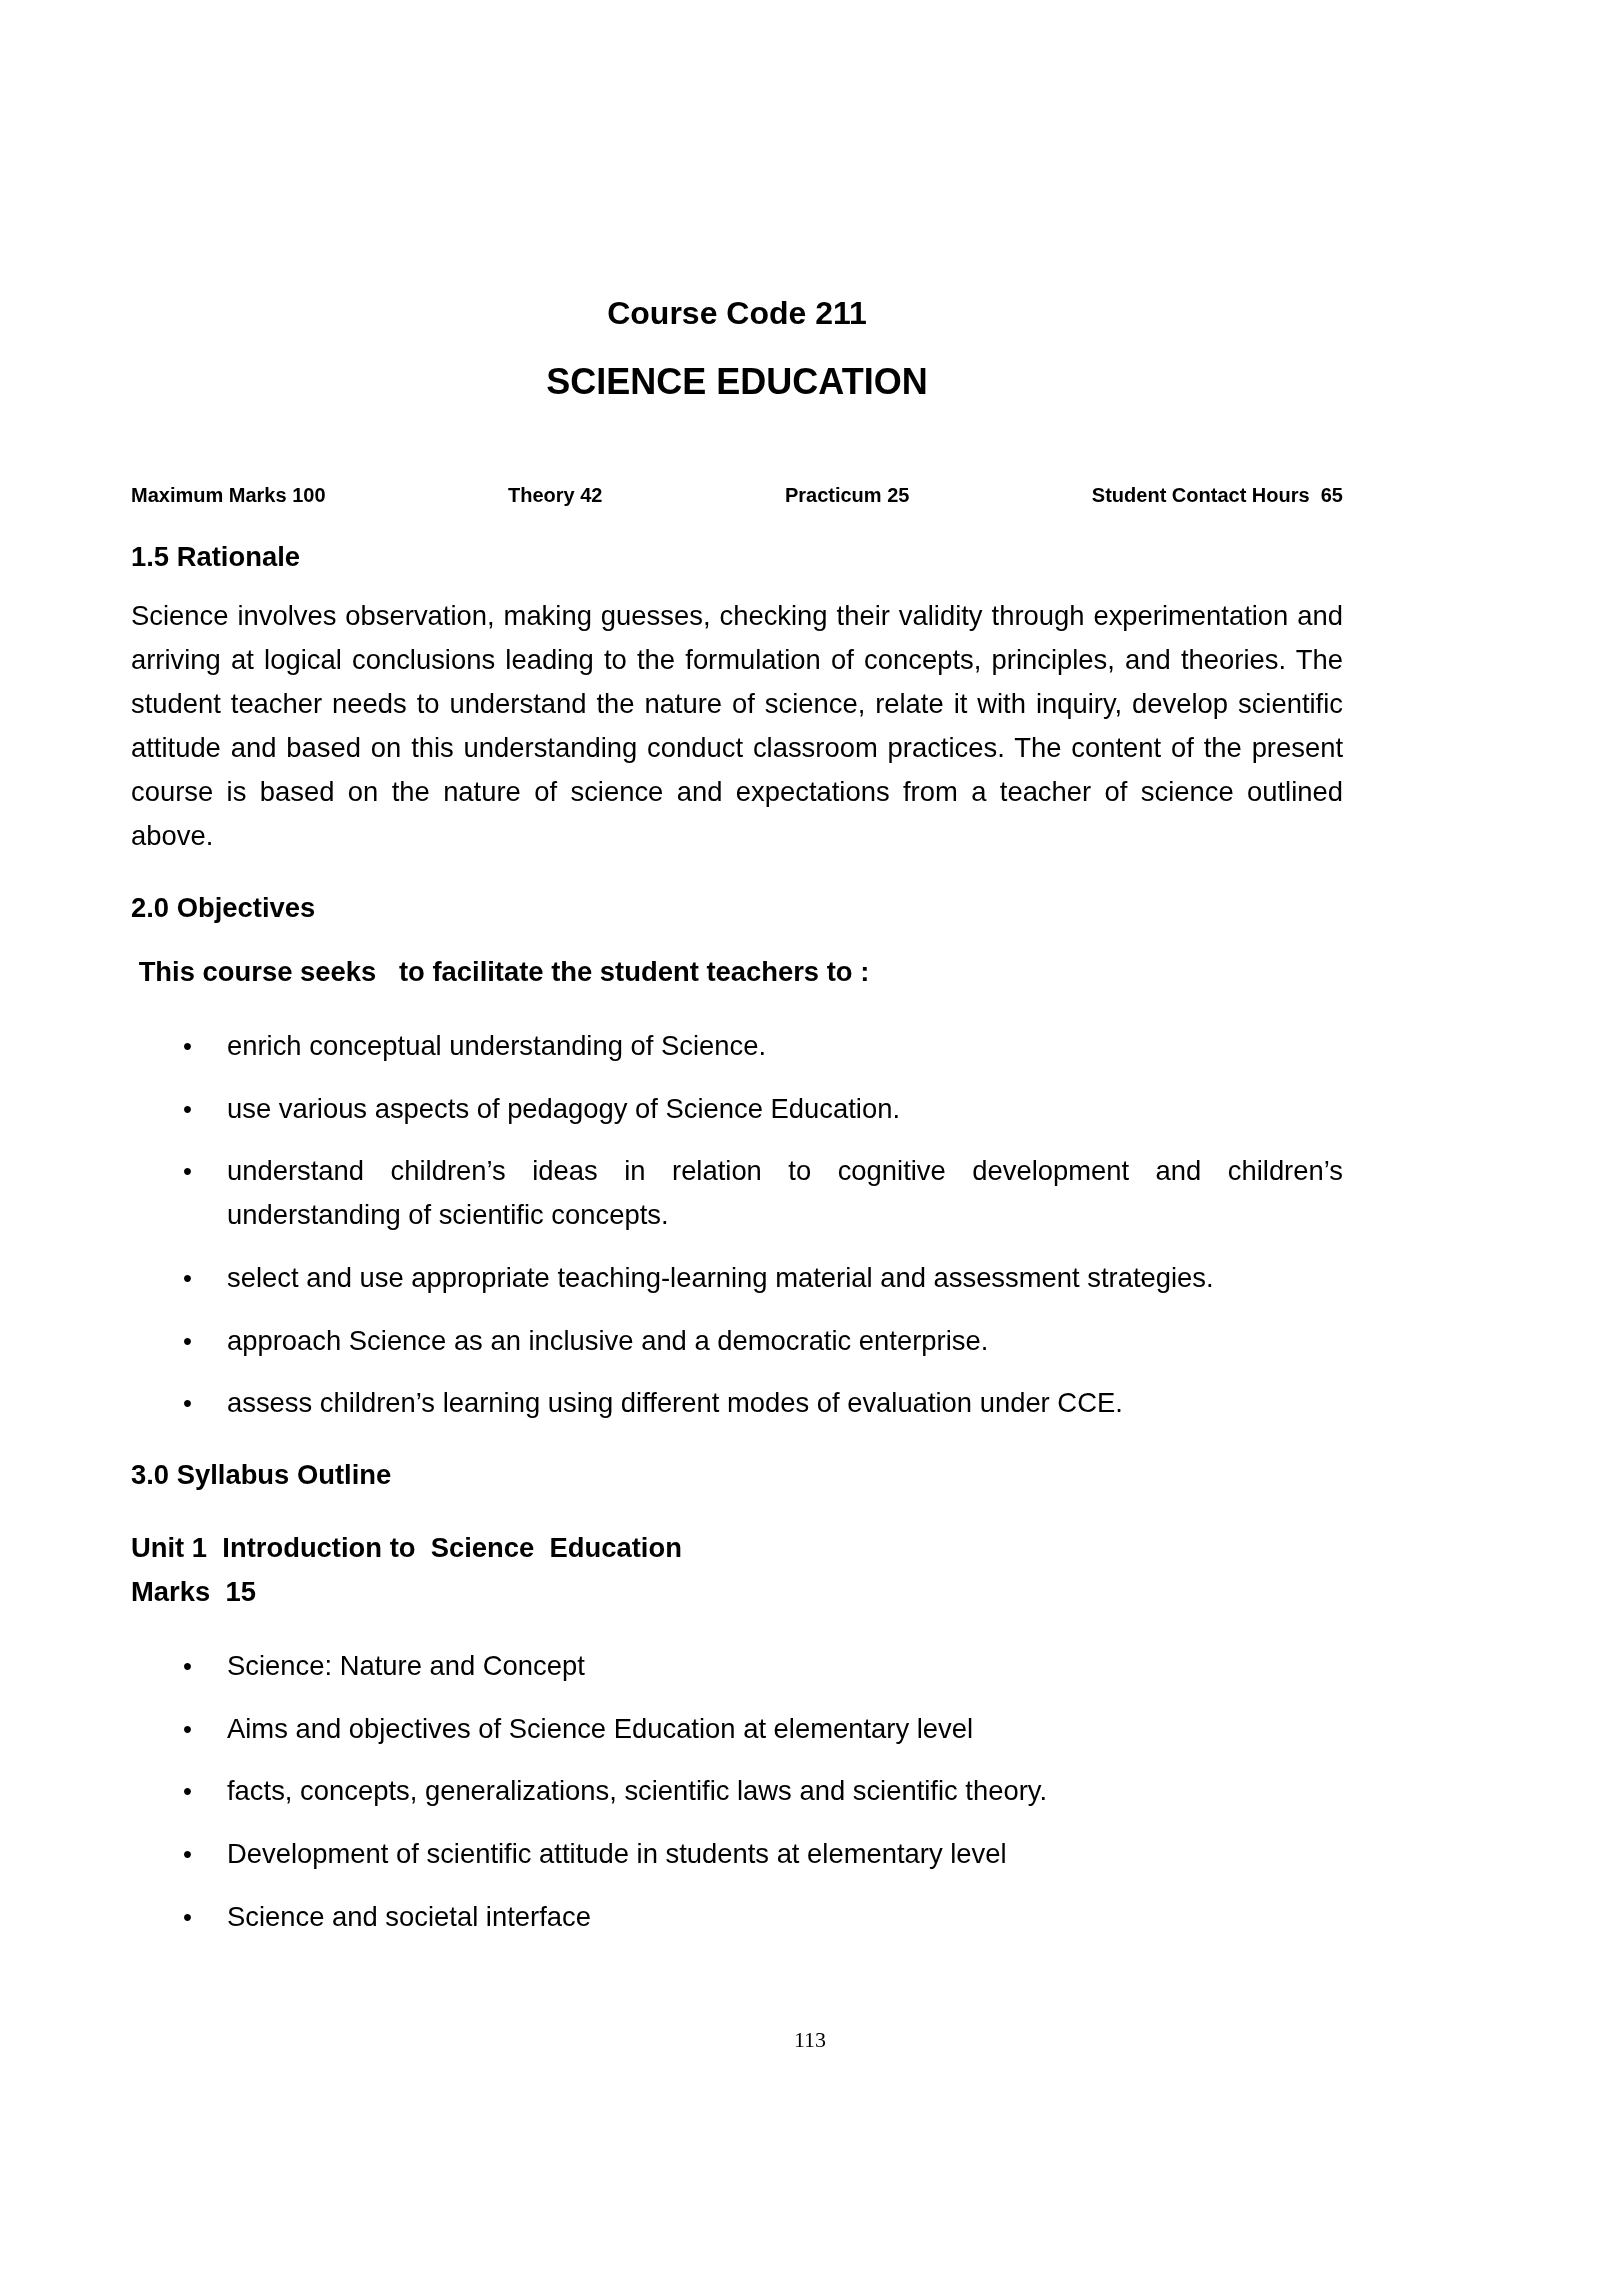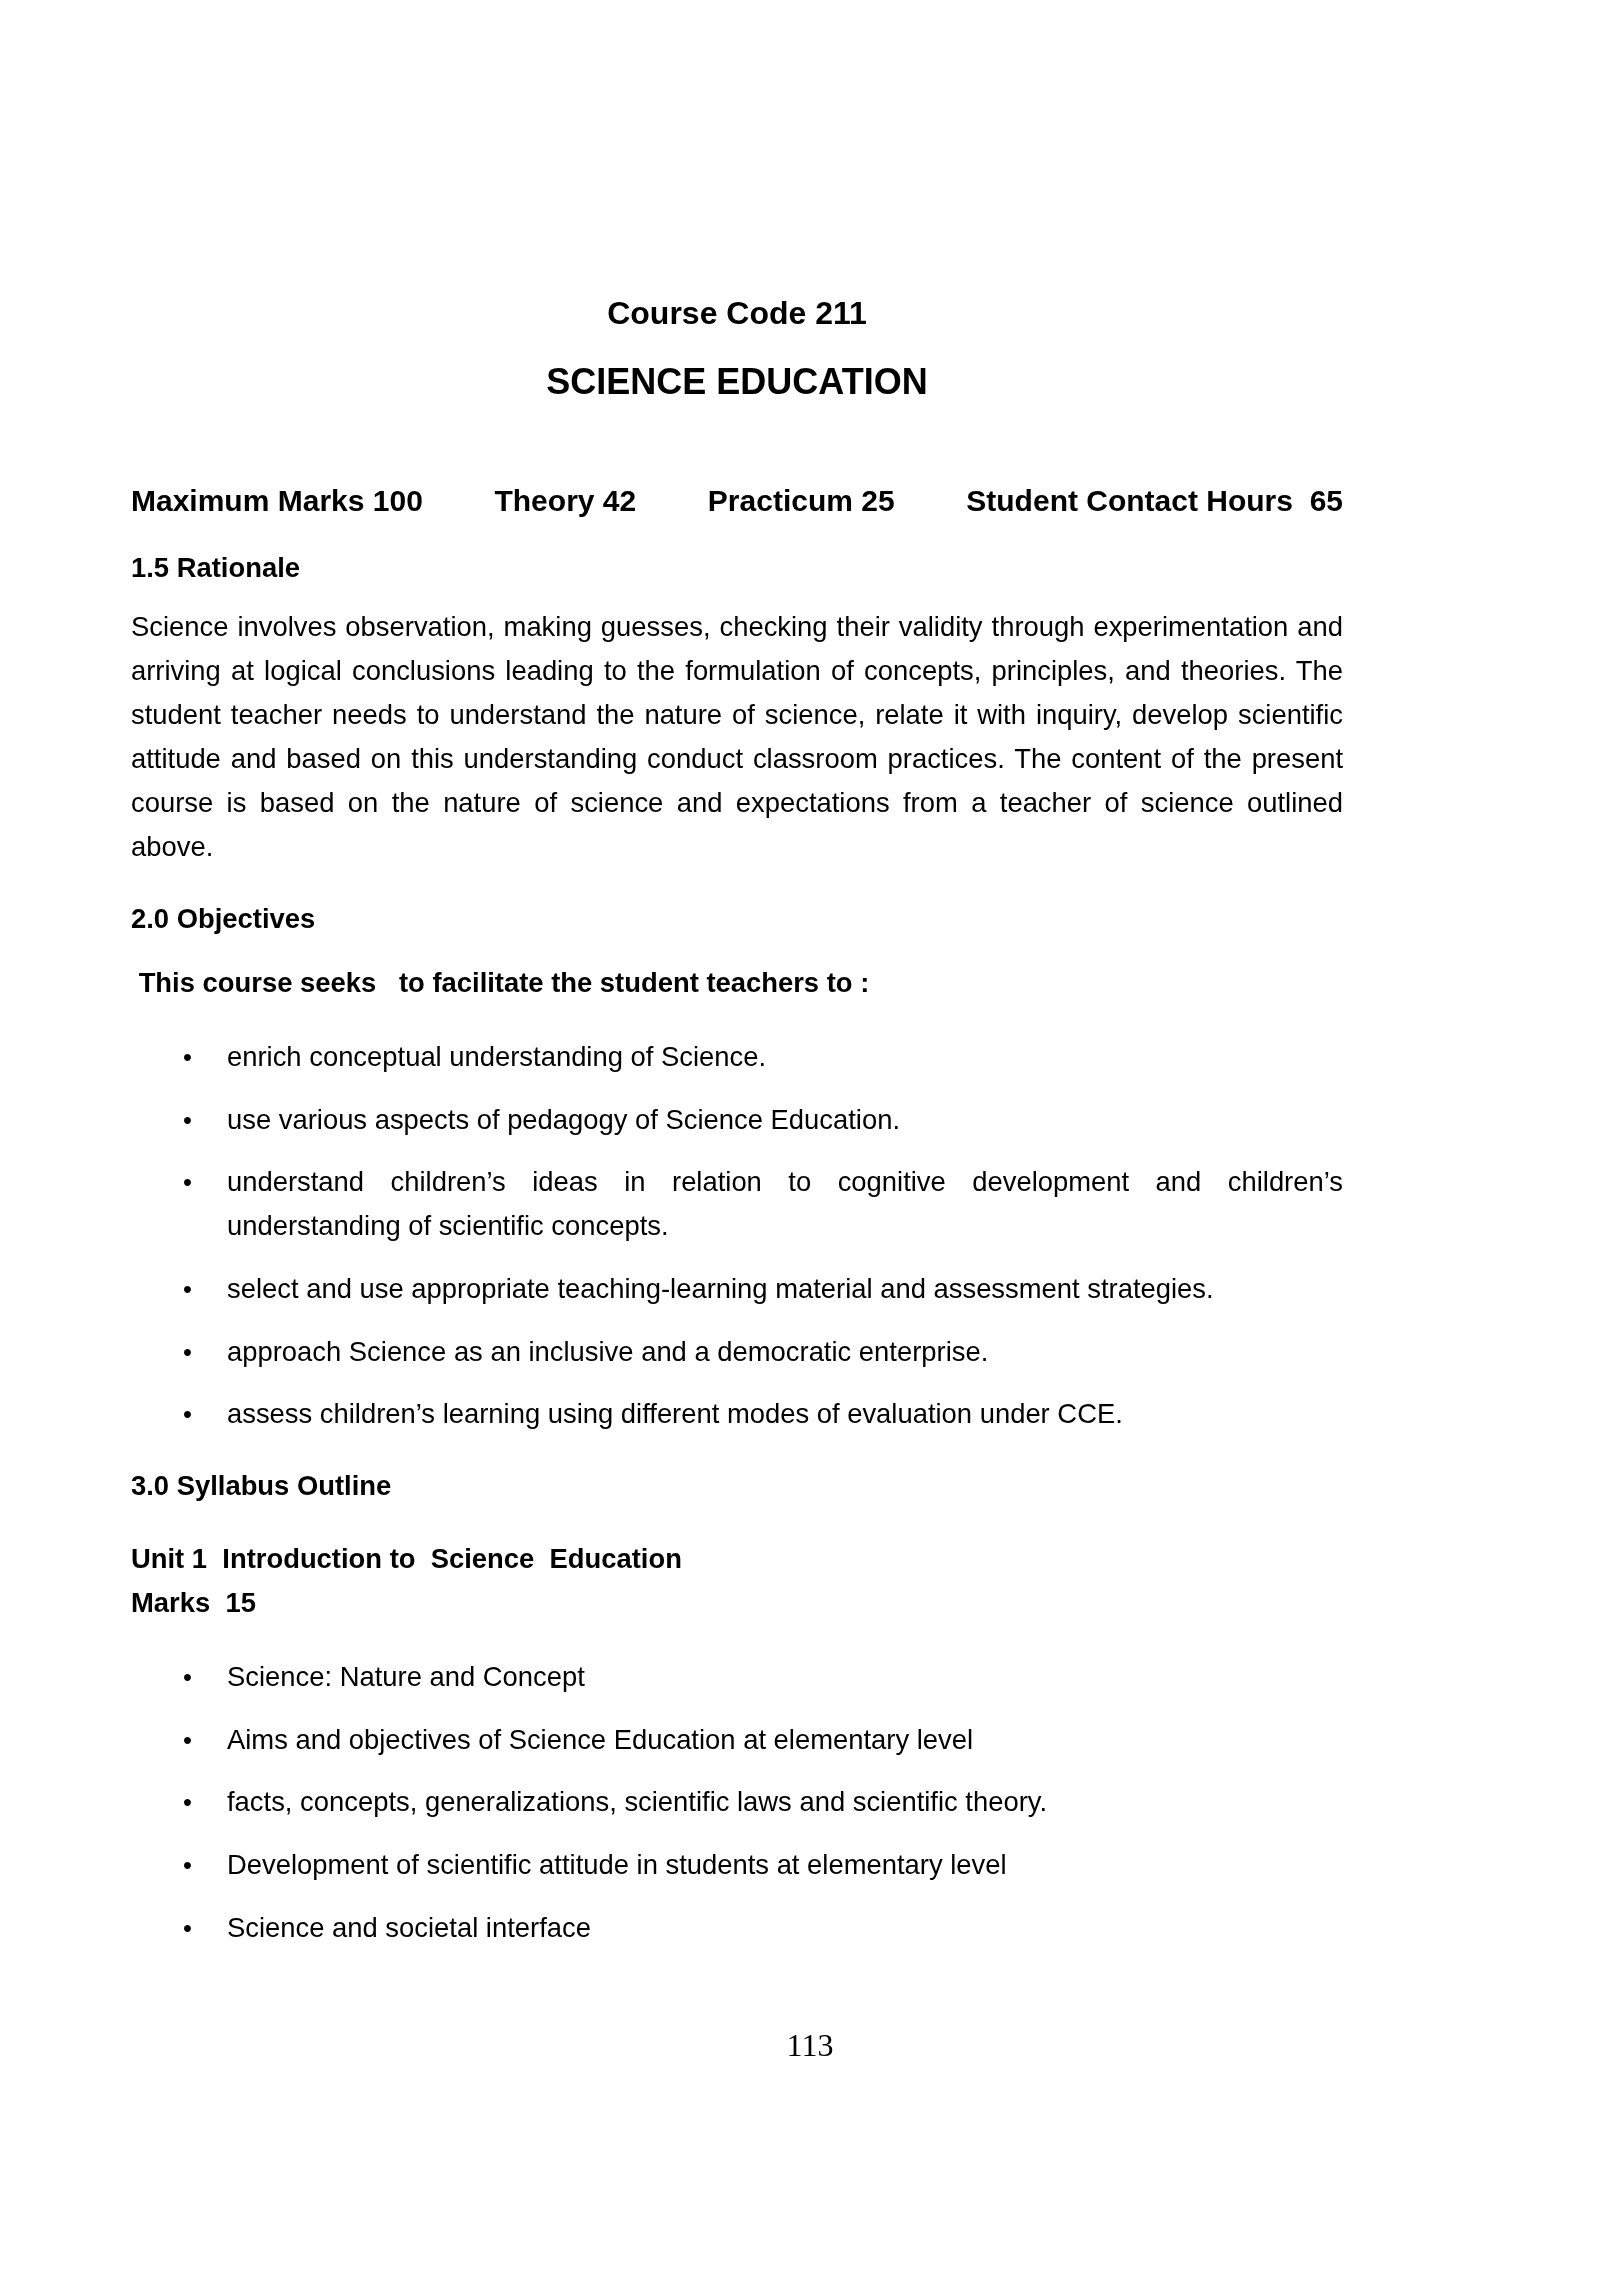--- a/index.html
+++ b/index.html
@@ -34,21 +34,21 @@
     margin-top: 28px;
     font-size: 36px;
     font-weight: bold;
     line-height: 1.2;
   }
   .marks-row {
     margin-top: 80px;
     display: flex;
     justify-content: space-between;
     font-weight: bold;
-    font-size: 30px;
+    font-size: 20px;
     white-space: pre-wrap;
   }
   .section-heading {
     font-weight: bold;
     font-size: 27.4px;
     margin-top: 28px;
     line-height: 44px;
   }
   .body-paragraph {
     margin-top: 15.7px;
@@ -96,21 +96,21 @@
     white-space: pre-wrap;
     flex-direction: column;
   }
   .page-footer {
     position: absolute;
     left: 0;
     right: 0;
     top: 2027px;
     text-align: center;
     font-family: "Liberation Serif", serif;
-    font-size: 32px;
+    font-size: 22px;
   }
 </style>
 </head>
 <body>
 
 <div class="page">
   <div class="content">
 
     <div class="title-block">
       <div class="course-code">Course Code 211</div>

